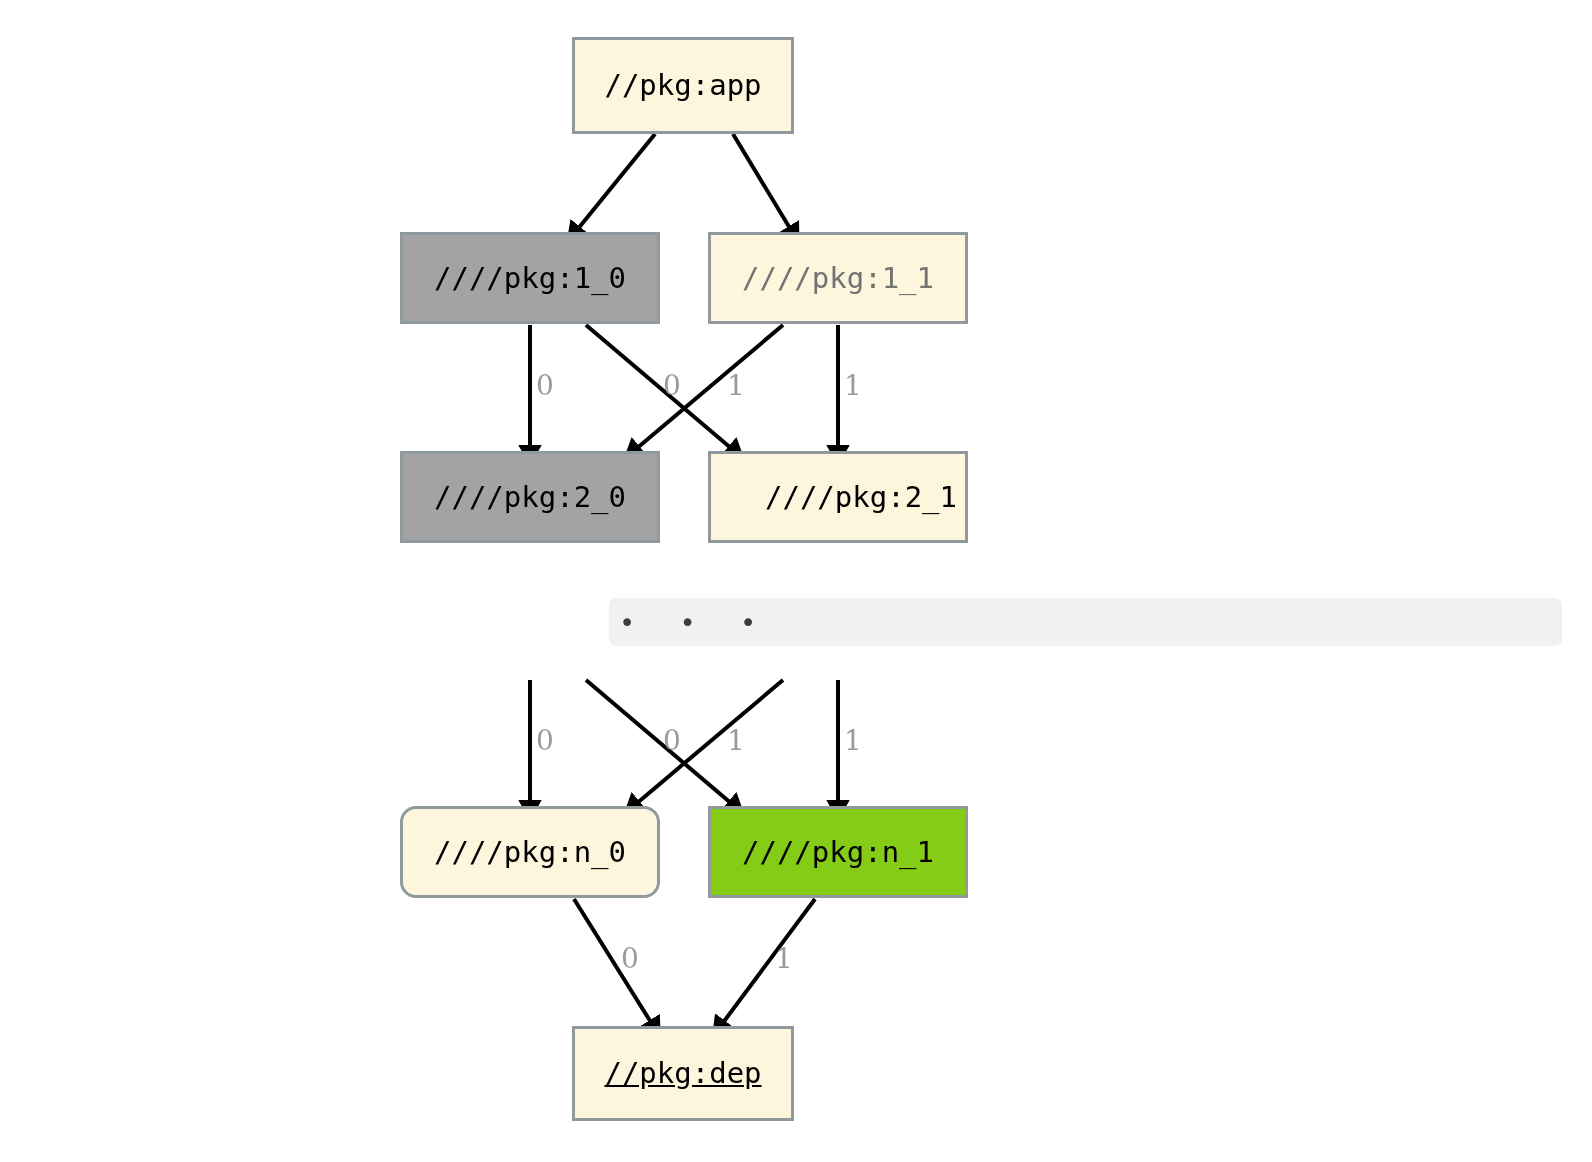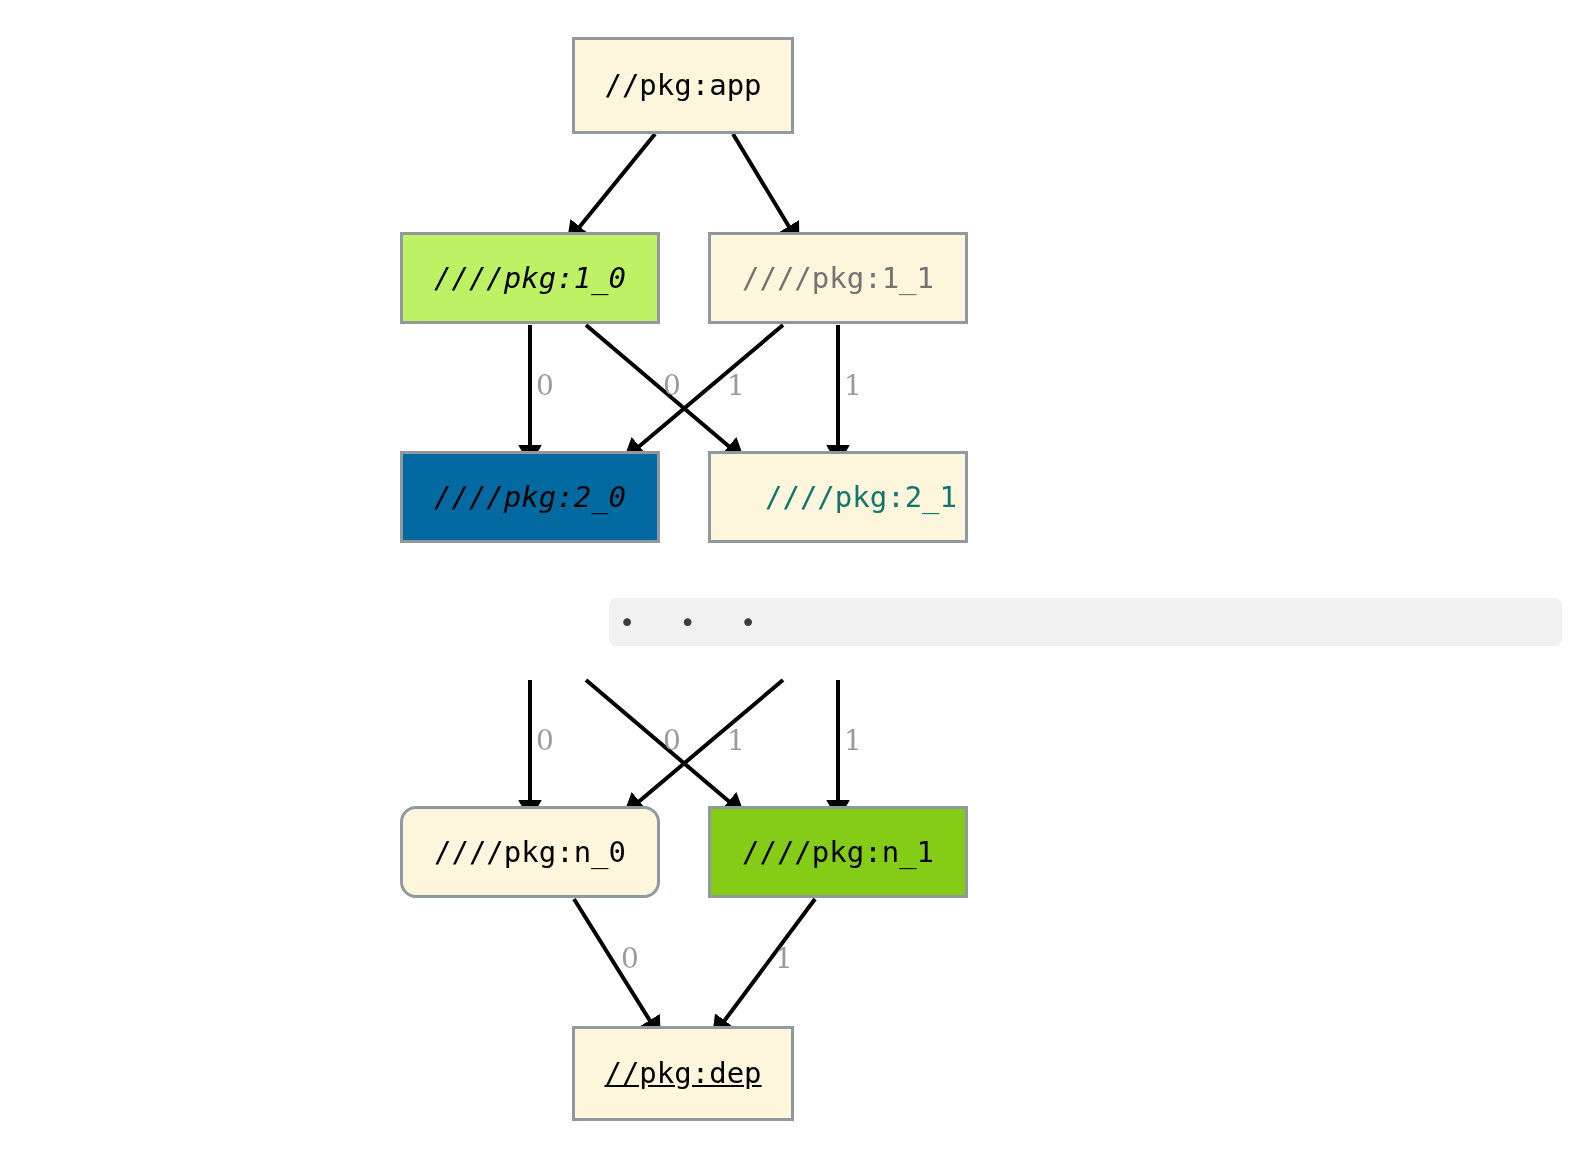--- a/index.html
+++ b/index.html
@@ -96,31 +96,31 @@
         <line x1="838" y1="680" x2="838" y2="804" stroke="#000000" stroke-width="4" marker-end="url(#arrowhead)"></line>
         <line x1="574" y1="899" x2="652" y2="1024" stroke="#000000" stroke-width="4" marker-end="url(#arrowhead)"></line>
         <line x1="815" y1="899" x2="722" y2="1024" stroke="#000000" stroke-width="4" marker-end="url(#arrowhead)"></line>
       </g>
   </svg>
 
   <div id="nodes-layer">
       <div class="node-box" style="left: 572px; top: 37px; width: 222px; height: 97px; background: rgb(253, 246, 220); border-color: rgb(143, 153, 158);">
         <span class="node-label" style="color: rgb(0, 0, 0);">//pkg:app</span>
       </div>
-      <div class="node-box" style="left: 400px; top: 232px; width: 260px; height: 92px; background: #bef264; border-color: rgb(143, 153, 158); font-style: italic;">
+      <div class="node-box" style="left: 400px; top: 232px; width: 260px; height: 92px; background: #a3a3a3; border-color: rgb(143, 153, 158);">
         <span class="node-label" style="color: rgb(0, 0, 0);">////pkg:1_0</span>
       </div>
       <div class="node-box" style="left: 708px; top: 232px; width: 260px; height: 92px; background: rgb(253, 246, 220); border-color: rgb(143, 153, 158);">
         <span class="node-label" style="color: #737373;">////pkg:1_1</span>
       </div>
-      <div class="node-box" style="left: 400px; top: 451px; width: 260px; height: 92px; background: #0369a1; border-color: rgb(143, 153, 158); font-style: italic;">
+      <div class="node-box" style="left: 400px; top: 451px; width: 260px; height: 92px; background: #a3a3a3; border-color: rgb(143, 153, 158);">
         <span class="node-label" style="color: rgb(0, 0, 0);">////pkg:2_0</span>
       </div>
       <div class="node-box" style="left: 708px; top: 451px; width: 260px; height: 92px; background: rgb(253, 246, 220); border-color: rgb(143, 153, 158);">
-        <span class="node-label" style="color: #0f766e; margin-left: 46px;">////pkg:2_1</span>
+        <span class="node-label" style="color: #000000; margin-left: 46px;">////pkg:2_1</span>
       </div>
       <div class="node-box" style="left: 400px; top: 806px; width: 260px; height: 92px; background: rgb(253, 246, 220); border-color: rgb(143, 153, 158); border-radius: 16px;">
         <span class="node-label" style="color: rgb(0, 0, 0);">////pkg:n_0</span>
       </div>
       <div class="node-box" style="left: 708px; top: 806px; width: 260px; height: 92px; background: #84cc16; border-color: rgb(143, 153, 158);">
         <span class="node-label" style="color: rgb(0, 0, 0);">////pkg:n_1</span>
       </div>
       <div class="node-box" style="left: 572px; top: 1026px; width: 222px; height: 95px; background: rgb(253, 246, 220); border-color: rgb(143, 153, 158); text-decoration: underline;">
         <span class="node-label" style="color: rgb(0, 0, 0);">//pkg:dep</span>
       </div>

